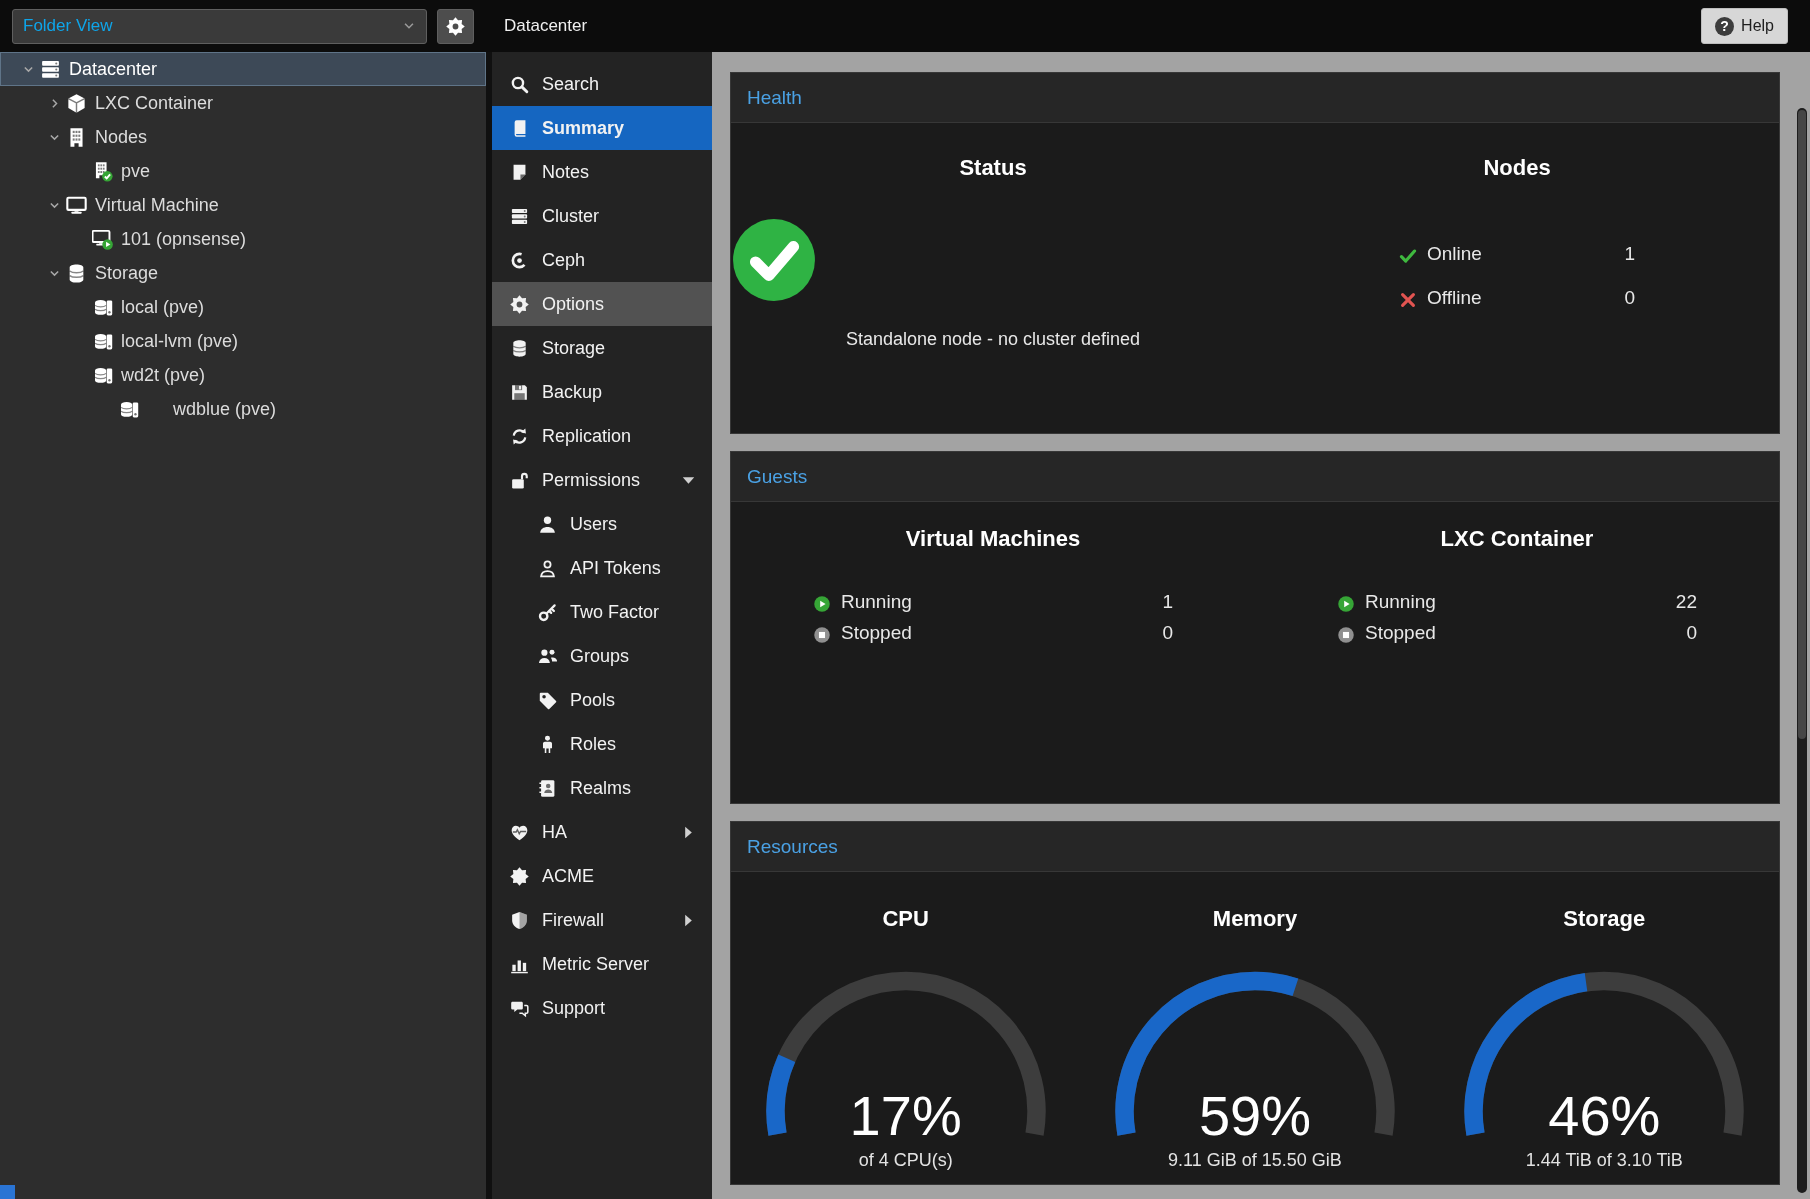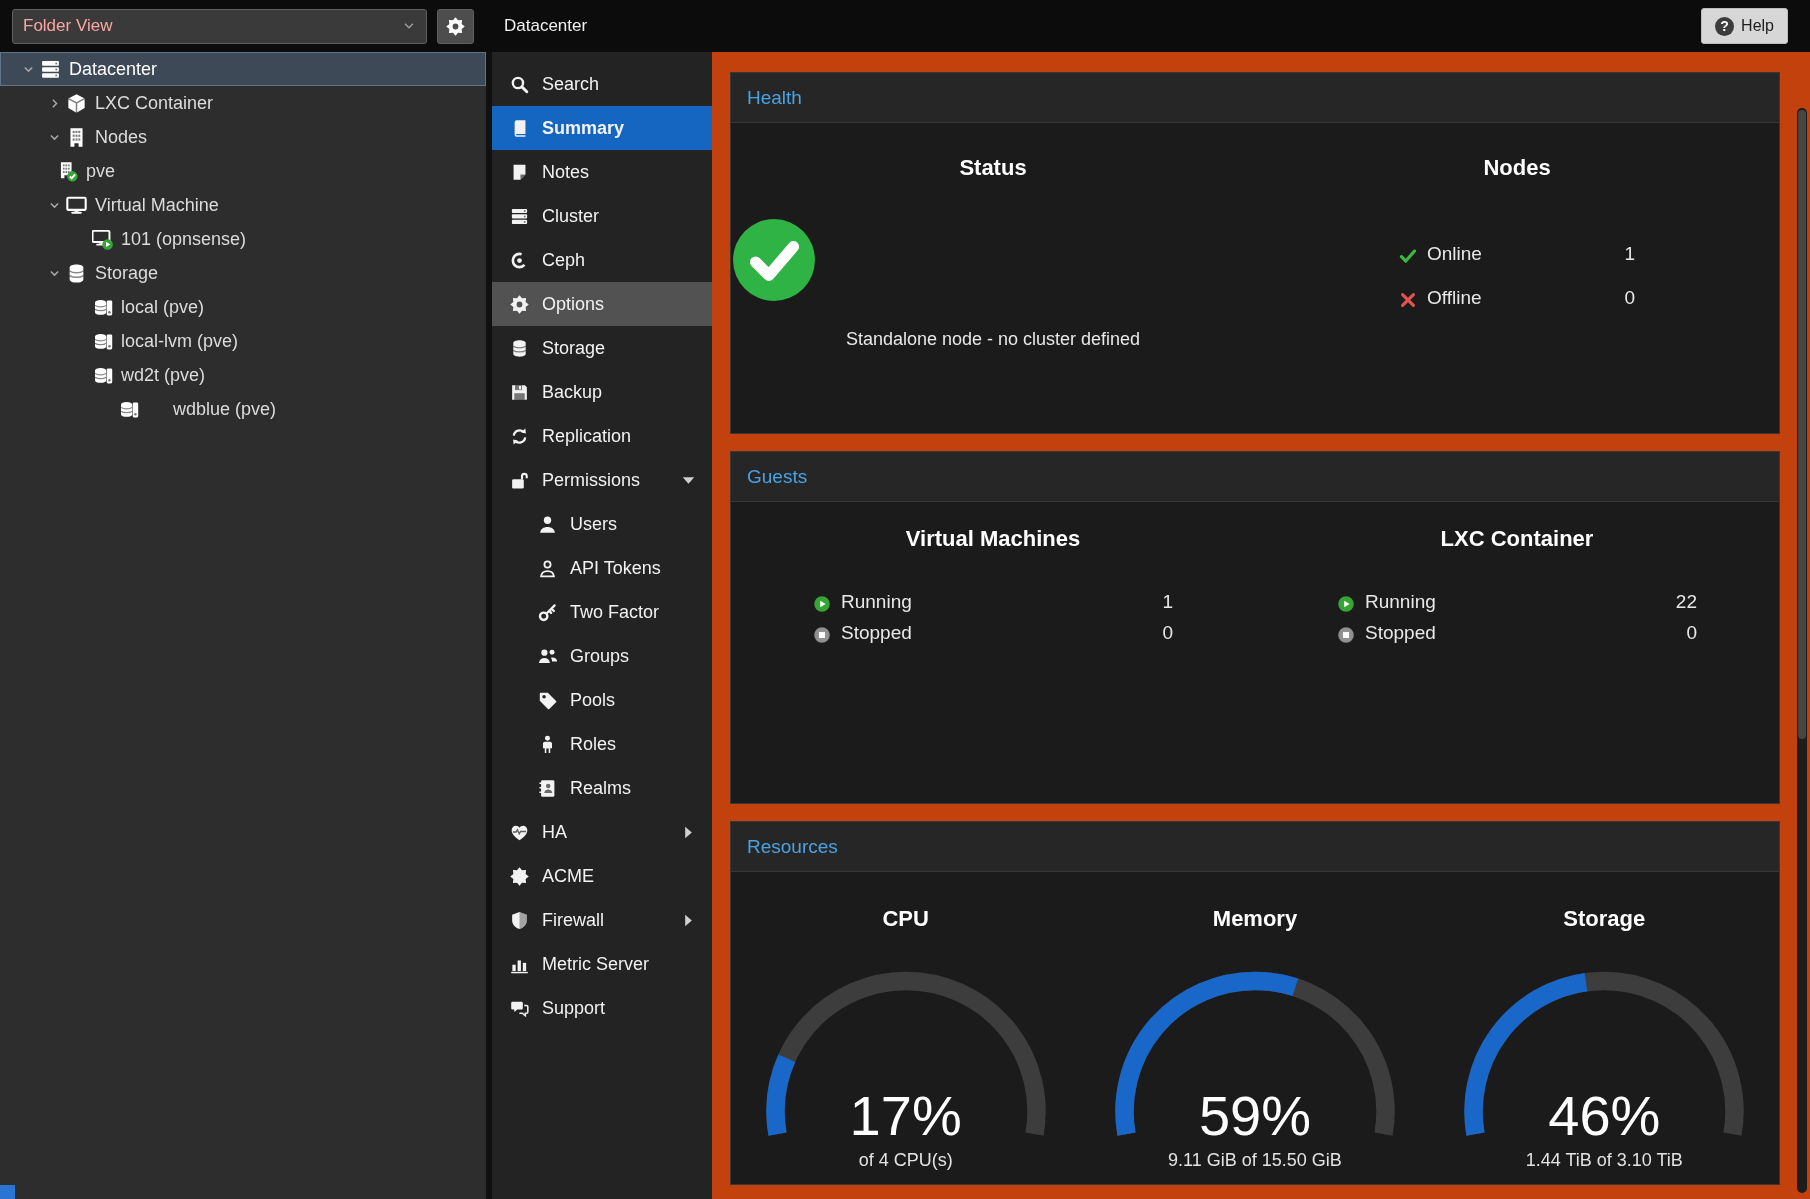--- a/index.html
+++ b/index.html
@@ -4,21 +4,21 @@
 <style>
   * { box-sizing: border-box; }
   html, body { margin: 0; padding: 0; }
   body { font-family: "Liberation Sans", "DejaVu Sans", sans-serif; }
   .app { width: 1810px; height: 1199px; position: relative; overflow: hidden; background: #131313; color: #e6e6e6; }
 
   
   .topbar { display: flex; height: 52px; background: #0c0c0c; }
   .topbar-left { width: 486px; display: flex; align-items: center; gap: 10px; padding: 0 12px; flex: none; }
   .view-select { flex: 1; height: 35px; background: #3a3a3a; border: 1px solid #5f5f5f; border-radius: 3px;
-                 display: flex; align-items: center; padding: 0 10px; font-size: 17px; color: #fca5a5; cursor: pointer; }
+                 display: flex; align-items: center; padding: 0 10px; font-size: 17px; color: #0ea5e9; cursor: pointer; }
   .view-select .sel-arrow { margin-left: auto; width: 14px; height: 14px; color: #9a9a9a; }
   .gear-btn { width: 37px; height: 35px; background: #4d4d4d; border: 1px solid #5f5f5f; border-radius: 3px;
               display: flex; align-items: center; justify-content: center; color: #fff; padding: 0; cursor: pointer; }
   .gear-btn .icon { width: 19px; height: 19px; }
   .topbar-right { flex: 1; display: flex; align-items: center; padding: 0 22px 0 18px; }
   .page-title { font-size: 17px; color: #f0f0f0; }
   .help-btn { margin-left: auto; height: 36px; background: #d7d7d7; border: 1px solid #bdbdbd; border-radius: 3px;
               display: flex; align-items: center; gap: 7px; padding: 0 13px; font-size: 16px; color: #1e1e1e;
               font-family: inherit; cursor: pointer; }
   .help-q { width: 19px; height: 19px; border-radius: 50%; background: #3c3c3c; color: #fff; font-size: 14px;
@@ -40,21 +40,21 @@
   .menu-panel { width: 220px; flex: none; background: #232323; padding-top: 10px; overflow: hidden; }
   .menu-item { height: 44px; display: flex; align-items: center; gap: 13px; padding: 0 14px 0 18px;
                font-size: 18px; color: #f2f2f2; cursor: pointer; white-space: nowrap; }
   .menu-item .icon { width: 19px; height: 19px; flex: none; }
   .menu-item.indent { padding-left: 46px; }
   .menu-item.selected { background: #1566c1; font-weight: bold; }
   .menu-item.hovered { background: #525252; }
   .menu-arrow { margin-left: auto; width: 13px; height: 13px; color: #d0d0d0; flex: none; }
 
   
-  .content { flex: 1; background: #c2410c; padding: 20px 30px 0 18px; overflow: hidden; }
+  .content { flex: 1; background: #a3a3a3; padding: 20px 30px 0 18px; overflow: hidden; }
   .panel { background: #1b1b1b; border: 1px solid #373737; margin-bottom: 17px; }
   .panel-hd { height: 50px; background: #262626; border-bottom: 1px solid #373737; display: flex; align-items: center; padding: 0 16px; }
   .panel-title { color: #4aa1e4; font-size: 19px; }
   .panel-bd { position: relative; }
   .health-bd { height: 310px; display: flex; }
   .guests-bd { height: 301px; display: flex; }
   .resources-bd { height: 312px; display: flex; overflow: hidden; }
   .col { flex: 1; }
   .col-title { font-size: 22px; font-weight: bold; color: #fff; text-align: center; }
   .status-col { padding-top: 32px; }
@@ -174,21 +174,21 @@
                 <rect x="7.25" y="5.8" width="1.5" height="1.7"></rect>
                 <rect x="9.4" y="5.8" width="1.5" height="1.7"></rect>
                 <rect x="5.1" y="8.7" width="1.5" height="1.7"></rect>
                 <rect x="7.25" y="8.7" width="1.5" height="1.7"></rect>
                 <rect x="9.4" y="8.7" width="1.5" height="1.7"></rect>
               </g>
             </svg>
           </span>
           <span class="tree-label">Nodes</span>
         </div>
-        <div class="tree-row" style="padding-left: 33px;">
+        <div class="tree-row" style="padding-left: 68px;">
           <span class="expander"></span>
           <span class="icon item">
             <svg viewBox="0 0 16 16" fill="currentColor">
               <g transform="scale(.88)">
                 <path d="M3.4 1h9.2v14H9.6v-2.7H6.4V15H3.4z"></path>
                 <g fill="#101010" opacity=".55">
                   <rect x="5.1" y="2.9" width="1.5" height="1.7"></rect>
                   <rect x="7.25" y="2.9" width="1.5" height="1.7"></rect>
                   <rect x="9.4" y="2.9" width="1.5" height="1.7"></rect>
                   <rect x="5.1" y="5.8" width="1.5" height="1.7"></rect>

